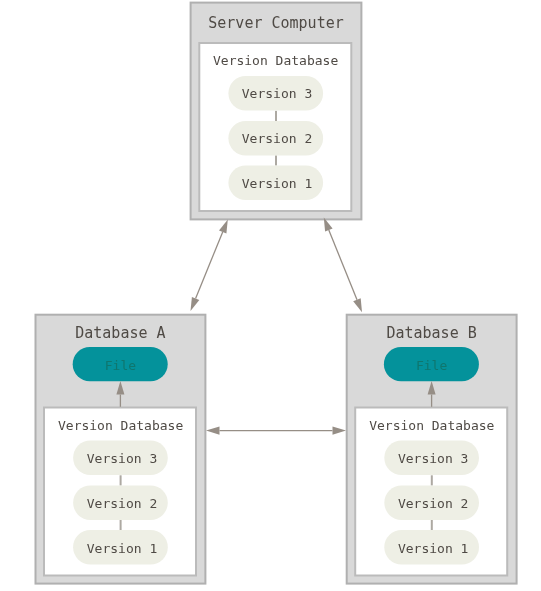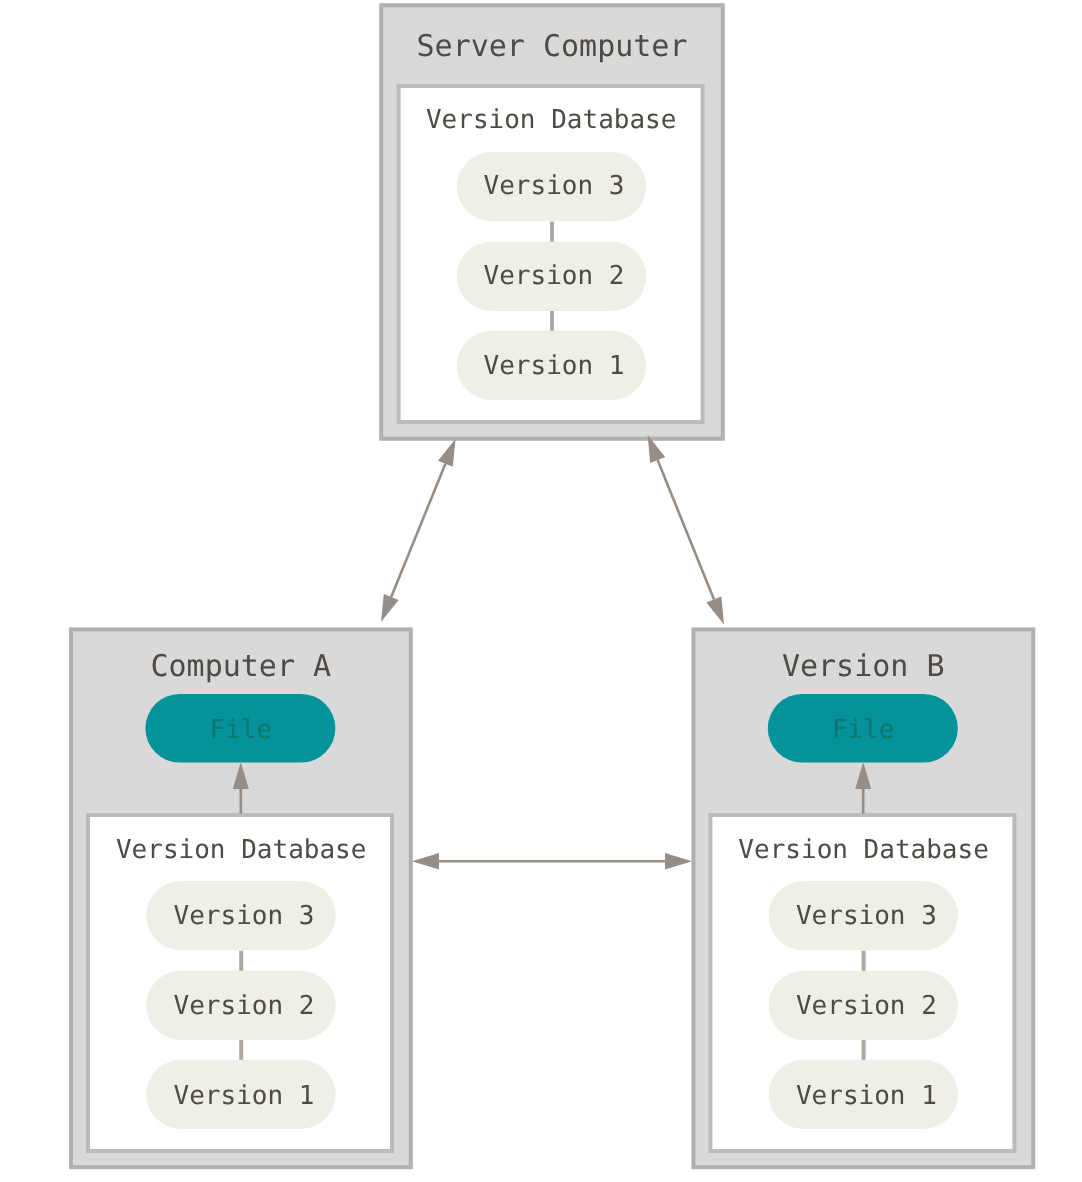--- a/index.html
+++ b/index.html
@@ -80,27 +80,27 @@
       </g>
     </g>
   </svg>
 
   <div class="label t15" style="left:276px;top:16px;">Server Computer</div>
   <div class="label t13" style="left:275.6px;top:54.45px;">Version Database</div>
   <div class="label t13" style="left:277px;top:87.4px;">Version 3</div>
   <div class="label t13" style="left:277px;top:132.4px;">Version 2</div>
   <div class="label t13" style="left:277px;top:176.9px;">Version 1</div>
 
-  <div class="label t15" style="left:120.4px;top:325.6px;">Computer A</div>
+  <div class="label t15" style="left:120.4px;top:325.6px;">Database A</div>
   <div class="label t13 on-file" style="left:120.4px;top:358.6px;">File</div>
   <div class="label t13" style="left:120.6px;top:418.7px;">Version Database</div>
   <div class="label t13" style="left:122px;top:452.4px;">Version 3</div>
   <div class="label t13" style="left:122px;top:497.4px;">Version 2</div>
   <div class="label t13" style="left:122px;top:541.9px;">Version 1</div>
 
-  <div class="label t15" style="left:431.6px;top:325.6px;">Version B</div>
+  <div class="label t15" style="left:431.6px;top:325.6px;">Database B</div>
   <div class="label t13 on-file" style="left:431.6px;top:358.6px;">File</div>
   <div class="label t13" style="left:431.8px;top:418.7px;">Version Database</div>
   <div class="label t13" style="left:433.2px;top:452.4px;">Version 3</div>
   <div class="label t13" style="left:433.2px;top:497.4px;">Version 2</div>
   <div class="label t13" style="left:433.2px;top:541.9px;">Version 1</div>
 
 </div>
 
 </body></html>

